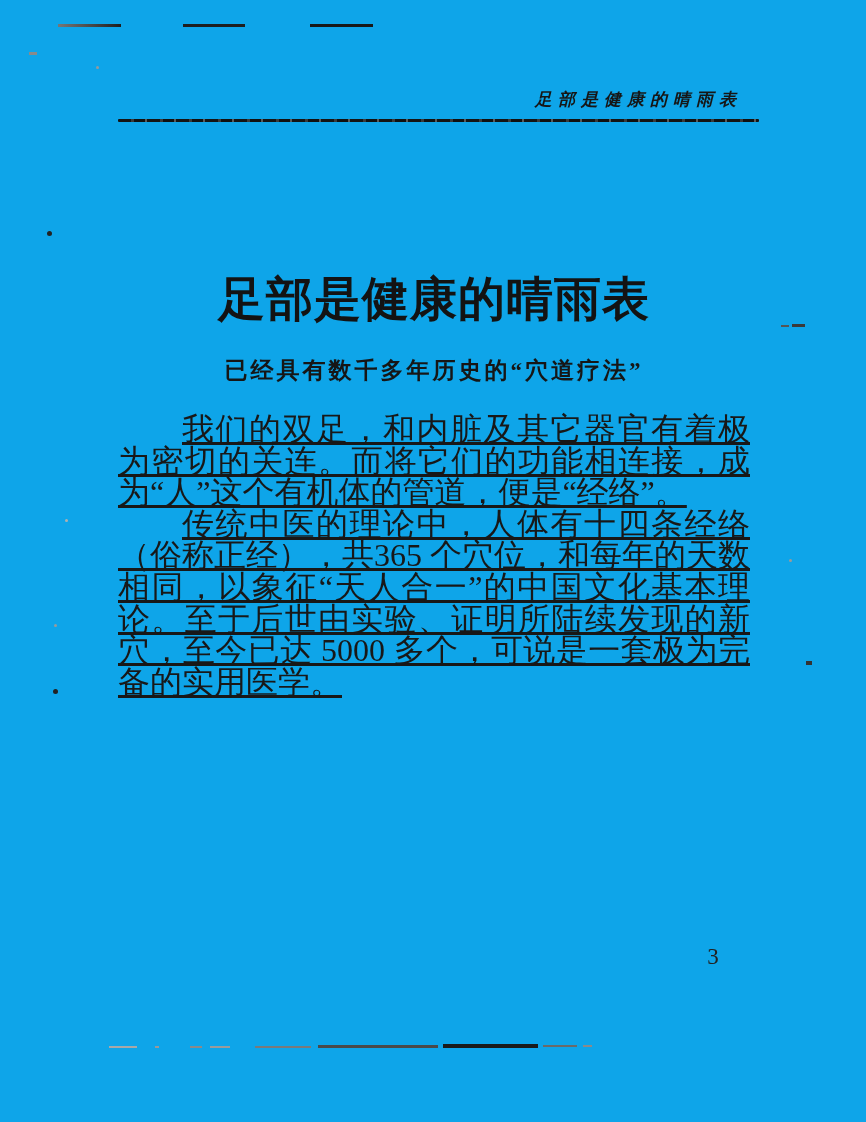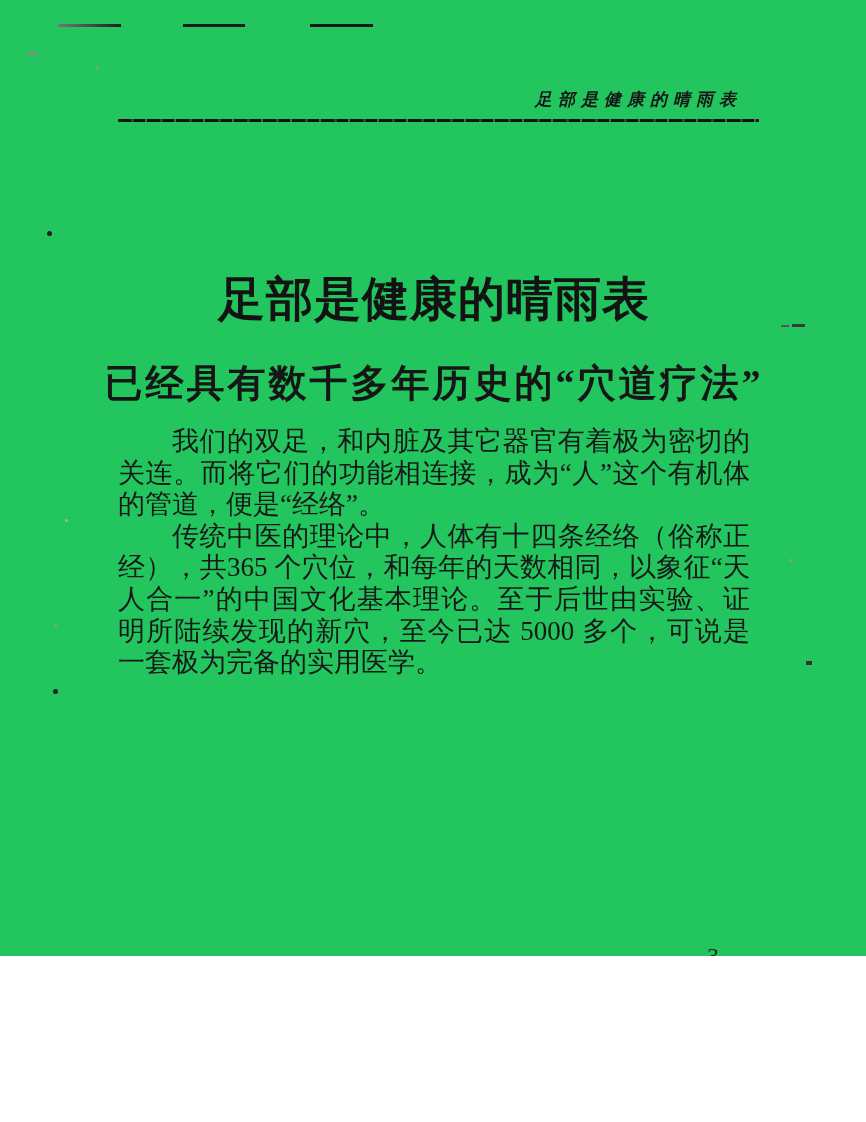--- a/index.html
+++ b/index.html
@@ -1,19 +1,19 @@
 <!DOCTYPE html>
 <html lang="zh"><head>
 <meta charset="utf-8">
 <style>
   html,body { margin:0; padding:0; background:#ffffff; }
   .page {
     position:relative;
-    width:866px; height:956px;
-    background:#22c55e;
+    width:866px; height:1122px;
+    background:#0ea5e9;
     overflow:hidden;
     color:#1c1c1c;
     font-family:"Liberation Serif","DejaVu Serif",serif;
   }
 
   
   .running-head {
     position:absolute; top:88px; right:124px;
     font-size:17px; font-weight:700; font-style:italic;
     letter-spacing:6px; white-space:nowrap; color:#161616;
@@ -26,32 +26,33 @@
 
   
   .title {
     position:absolute; top:237px; left:118px; width:632px;
     text-align:center;
     font-family:"Liberation Sans","DejaVu Sans",sans-serif;
     font-size:47px; font-weight:700; letter-spacing:1px;
     color:#131313; white-space:nowrap;
   }
   .subtitle {
-    position:absolute; top:326px; left:88px; width:692px;
+    position:absolute; top:336px; left:88px; width:692px;
     text-align:center;
-    font-size:38px; font-weight:700; letter-spacing:3px;
+    font-size:23px; font-weight:700; letter-spacing:3px;
     color:#161616; white-space:nowrap;
   }
 
   
   .body-text {
-    position:absolute; top:426px; left:118px; width:632px;
-    font-size:27px; line-height:31.6px;
+    position:absolute; top:414px; left:118px; width:632px;
+    font-size:32px; line-height:31.6px;
     text-align:justify; text-justify:inter-ideograph;
     color:#181818;
+    text-decoration:underline;
   }
   .body-text p { margin:0; padding:0; text-indent:2em; }
 
   .page-number {
     position:absolute; top:944px; left:700px; width:26px;
     text-align:center; font-size:23px; color:#222;
   }
 
   
   .artifact { position:absolute; pointer-events:none; }

